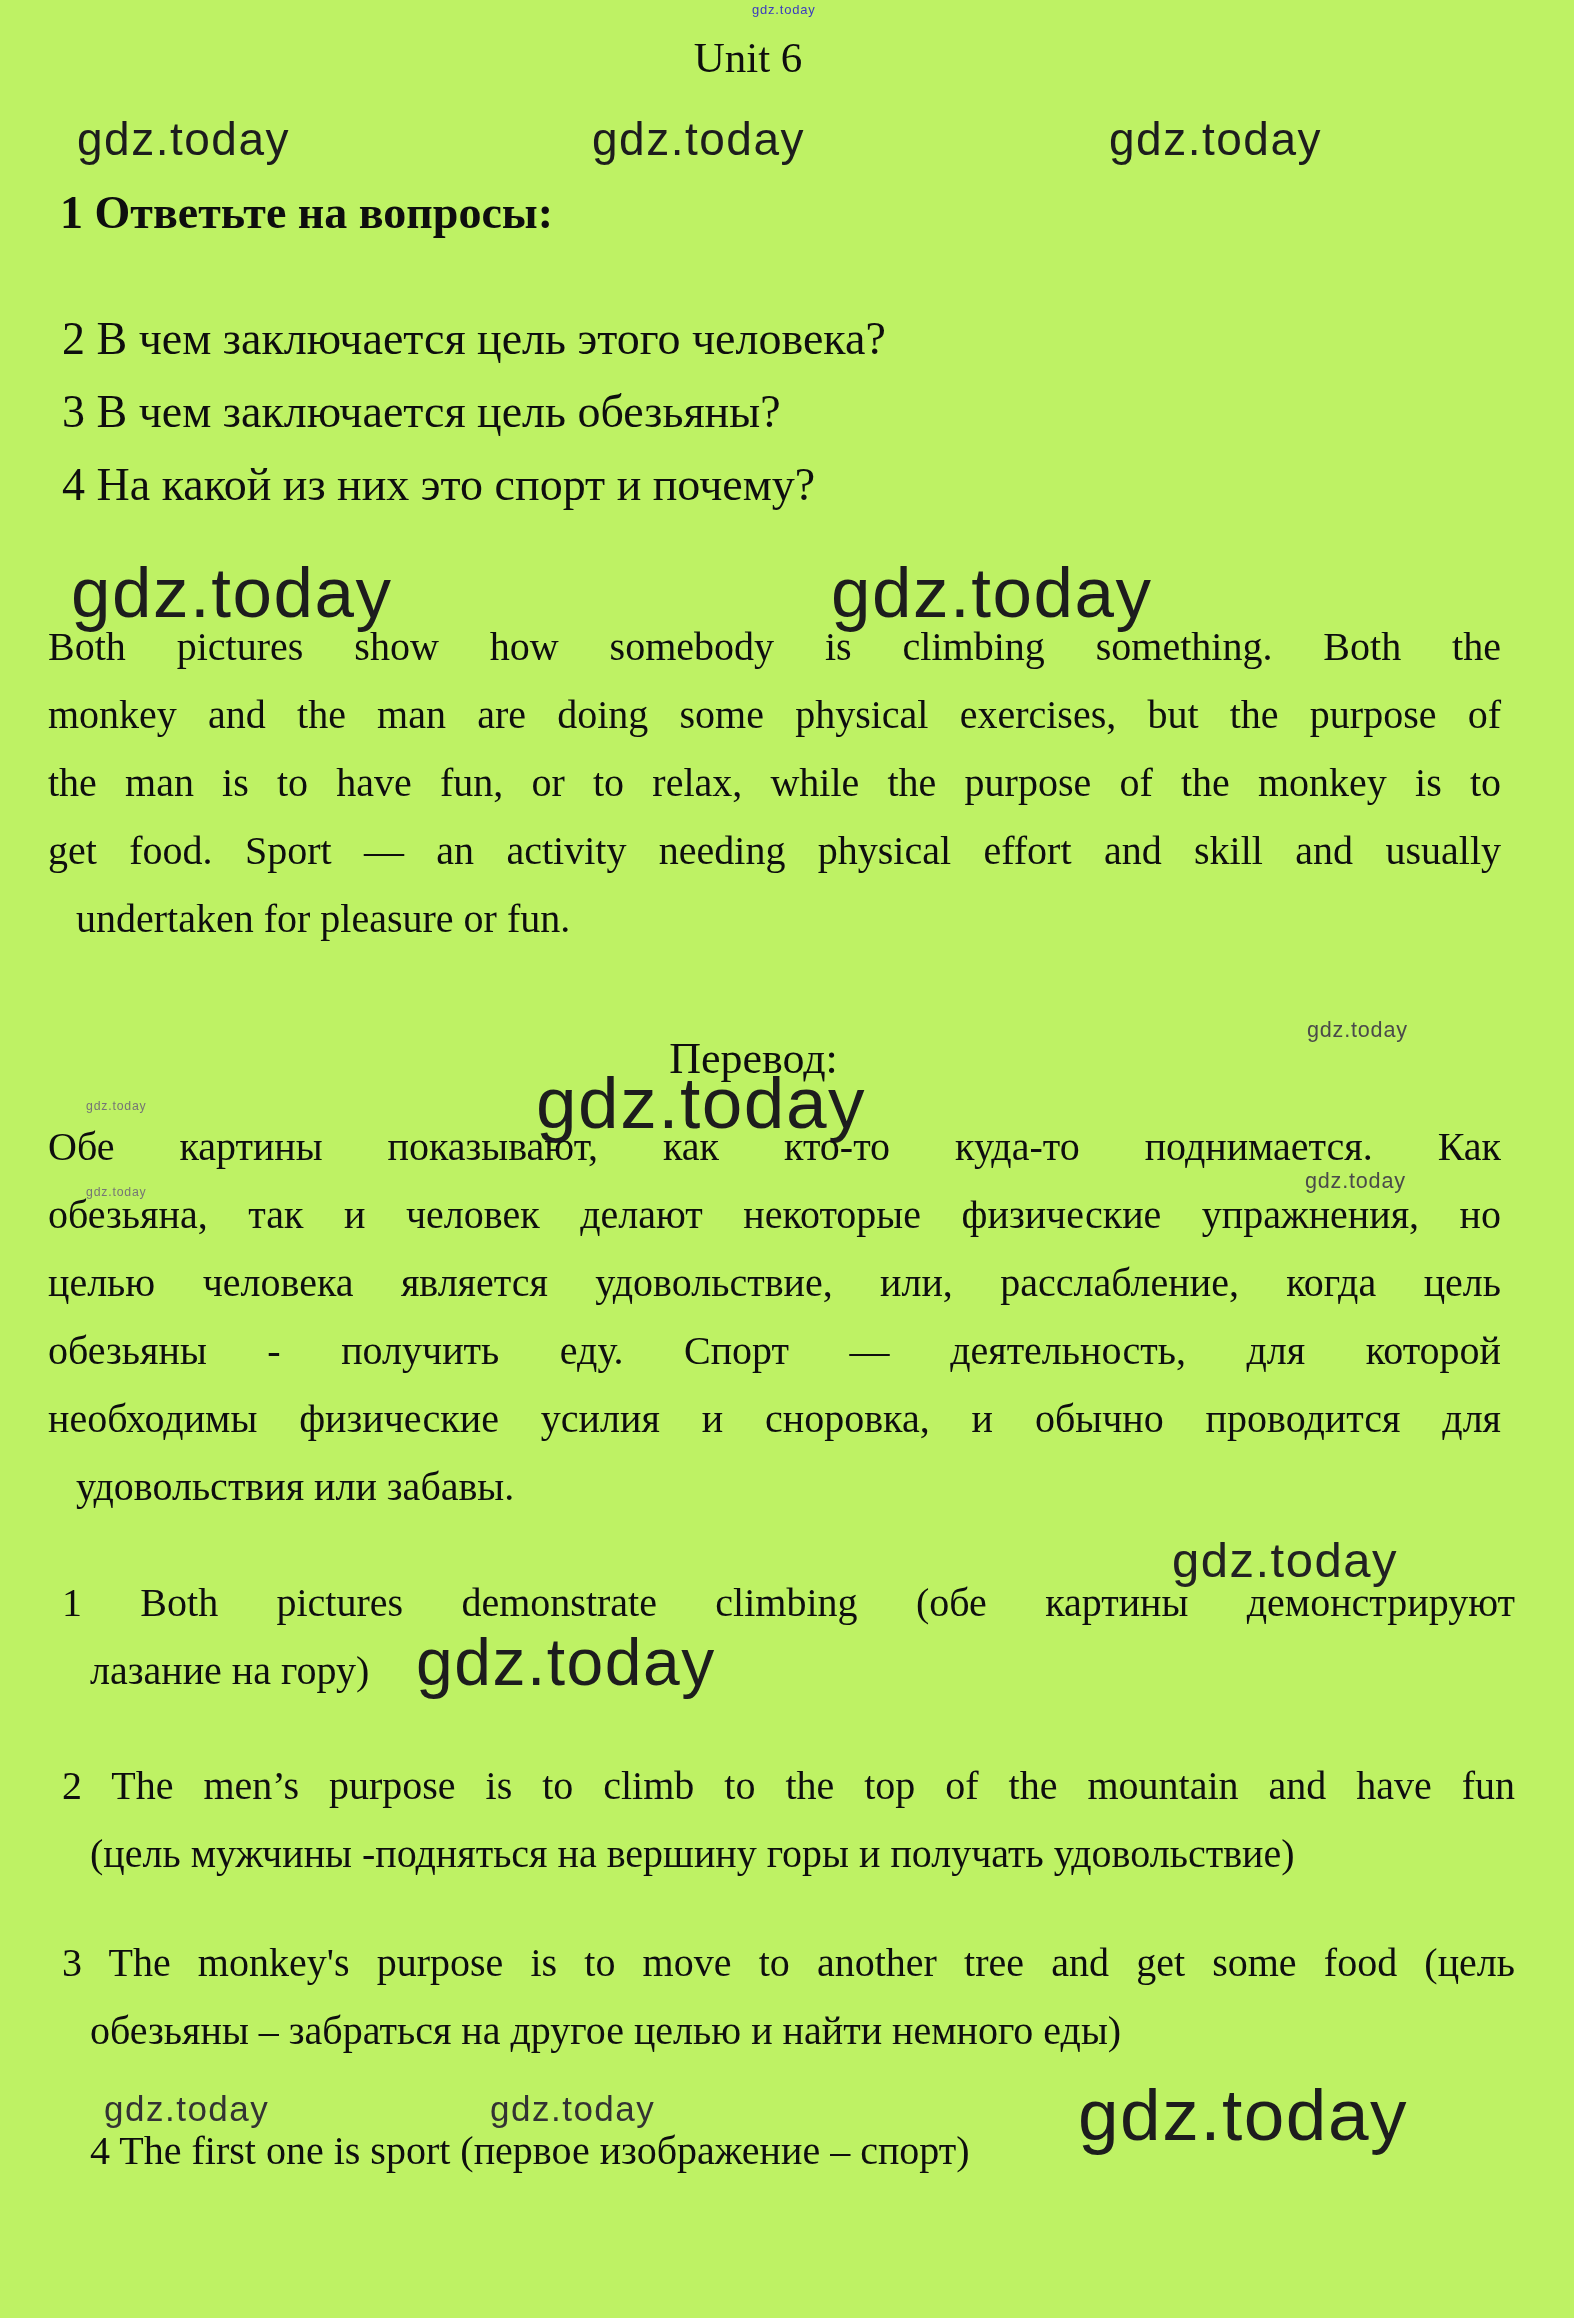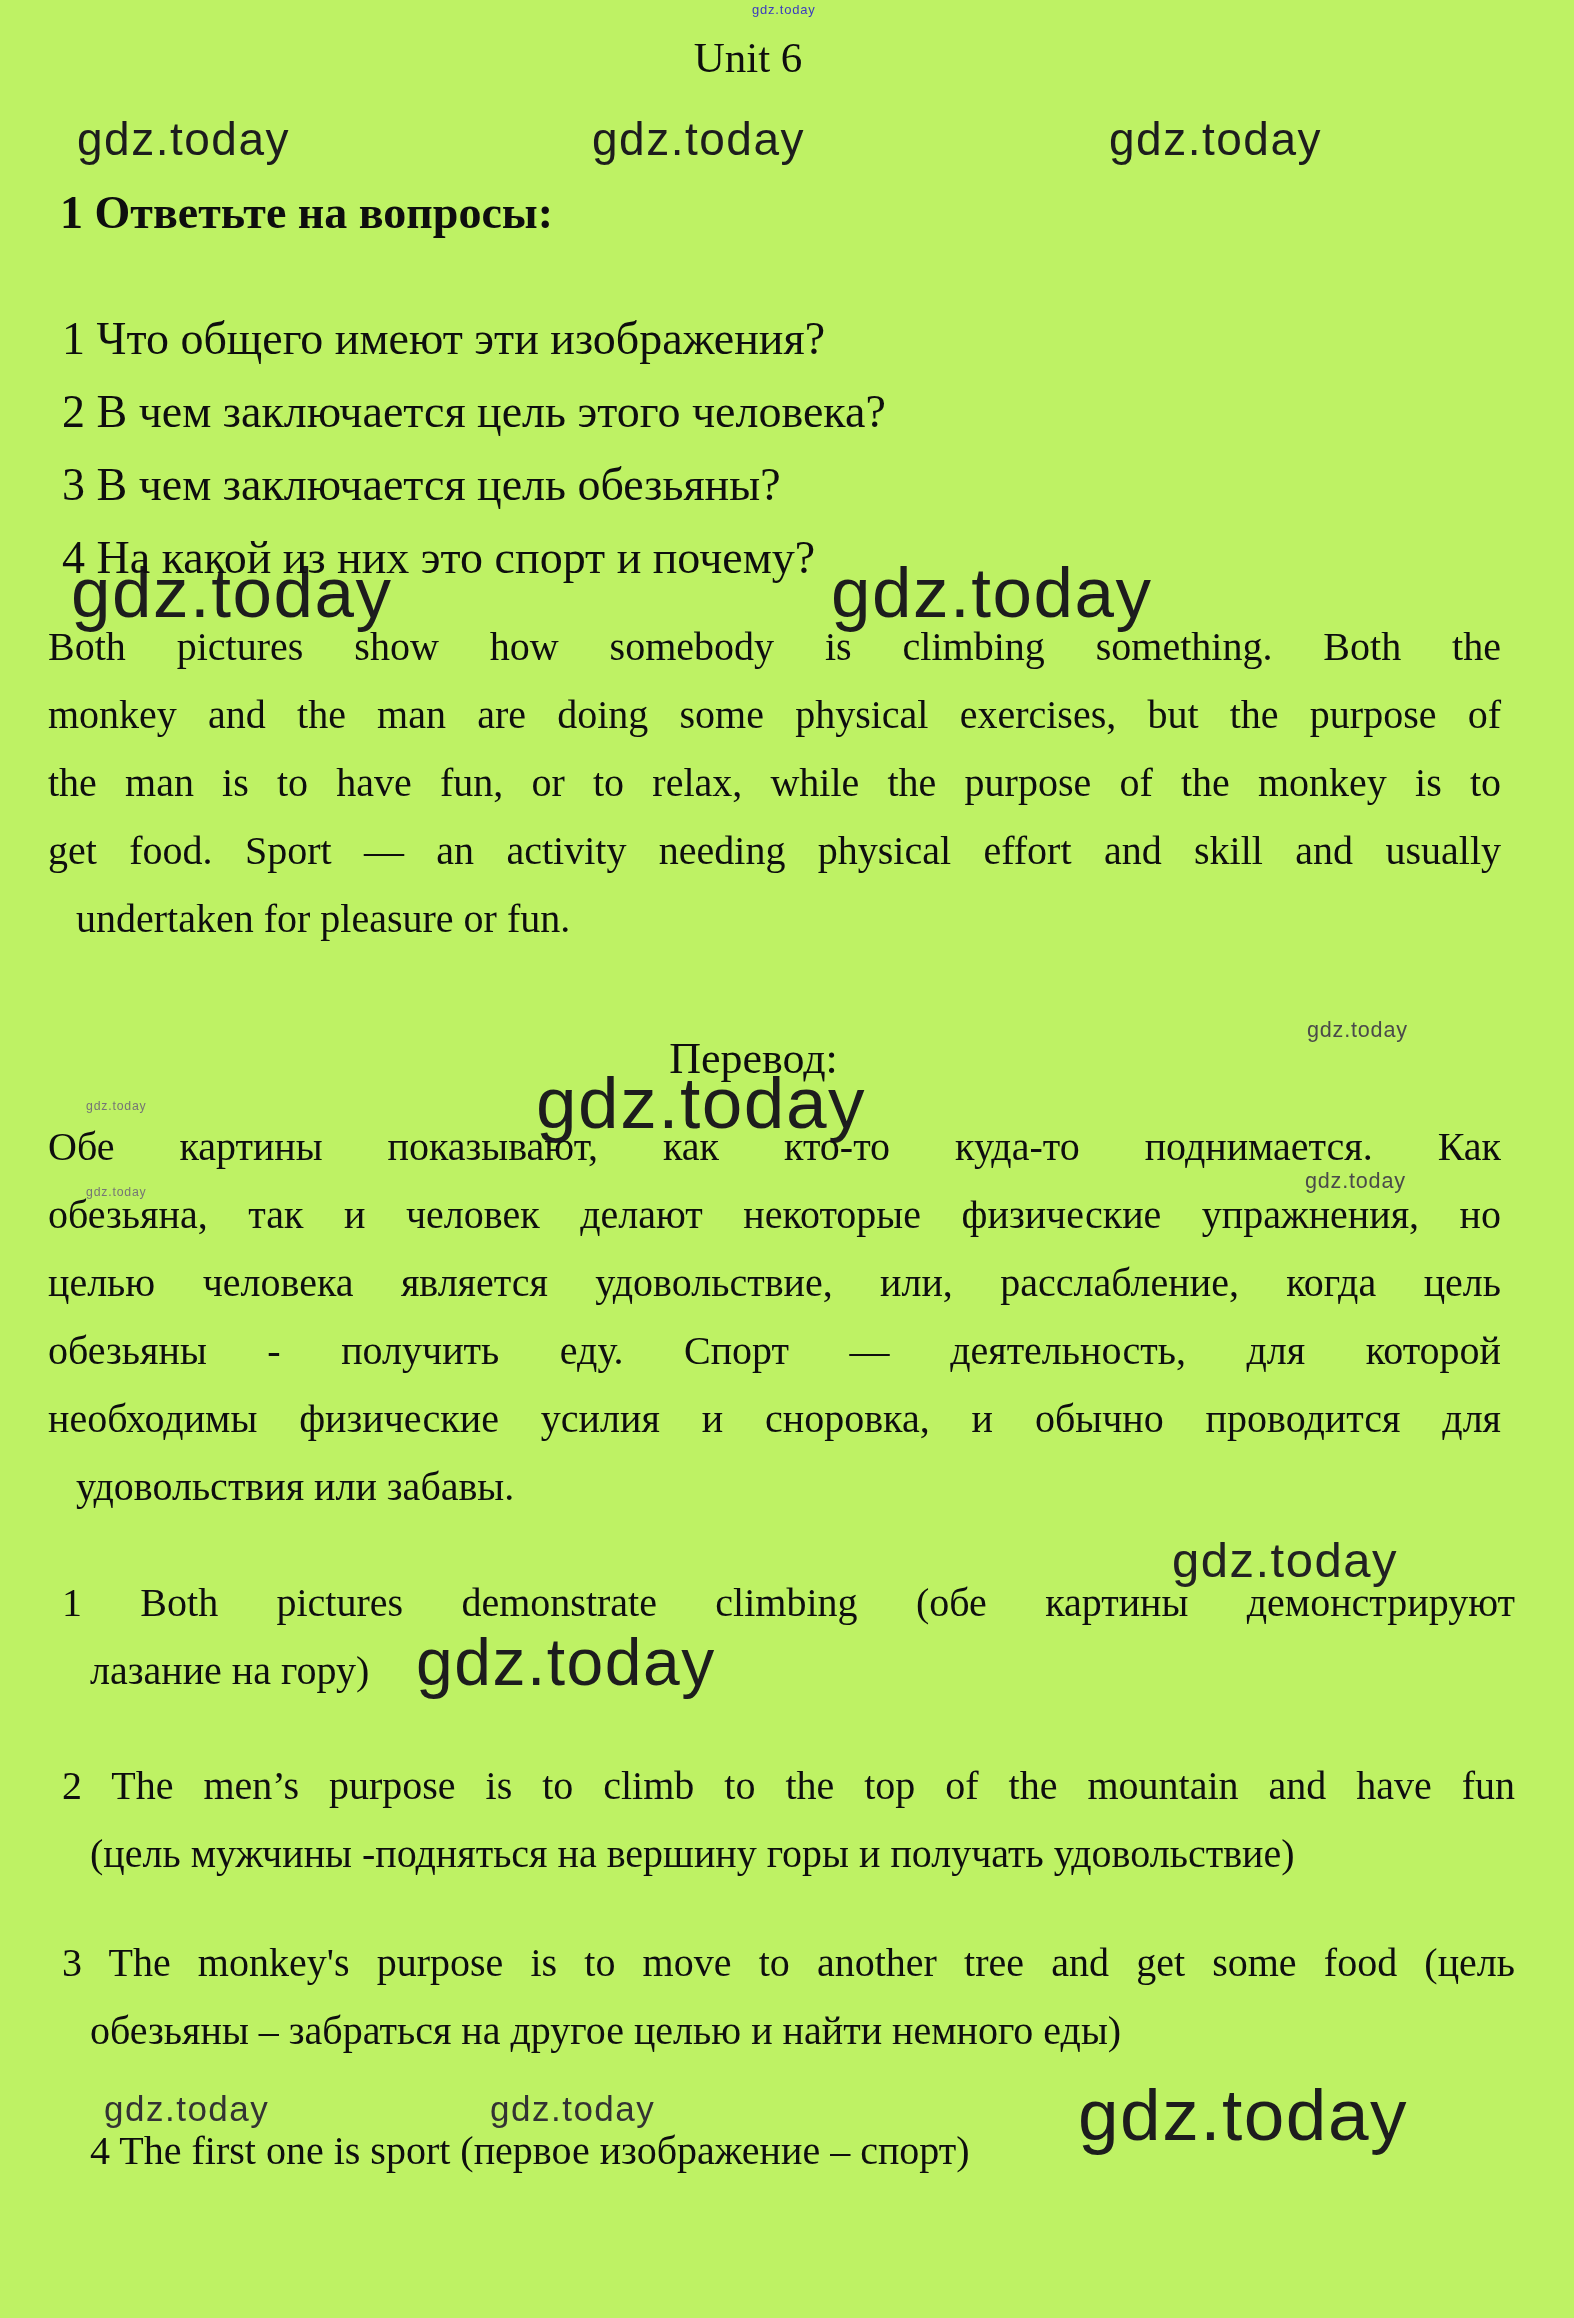--- a/index.html
+++ b/index.html
@@ -91,21 +91,20 @@
   <span class="wm wm-big-a1">gdz.today</span>
   <span class="wm wm-small-b1">gdz.today</span>
   <span class="wm wm-small-b2">gdz.today</span>
   <span class="wm wm-big-br">gdz.today</span>
 
   <div class="title">Unit 6</div>
 
   <div class="heading">1 Ответьте на вопросы:</div>
 
   <div class="questions">
-    <div class="q">1 Что общего имеют эти изображения?</div>
     <div class="q">2 В чем заключается цель этого человека?</div>
     <div class="q">3 В чем заключается цель обезьяны?</div>
     <div class="q">4 На какой из них это спорт и почему?</div>
   </div>
 
   <div class="para para-en">
     <div class="ln j">Both pictures show how somebody is climbing something. Both the</div>
     <div class="ln j">monkey and the man are doing some physical exercises, but the purpose of</div>
     <div class="ln j">the man is to have fun, or to relax, while the purpose of the monkey is to</div>
     <div class="ln j">get food. Sport — an activity needing physical effort and skill and usually</div>

